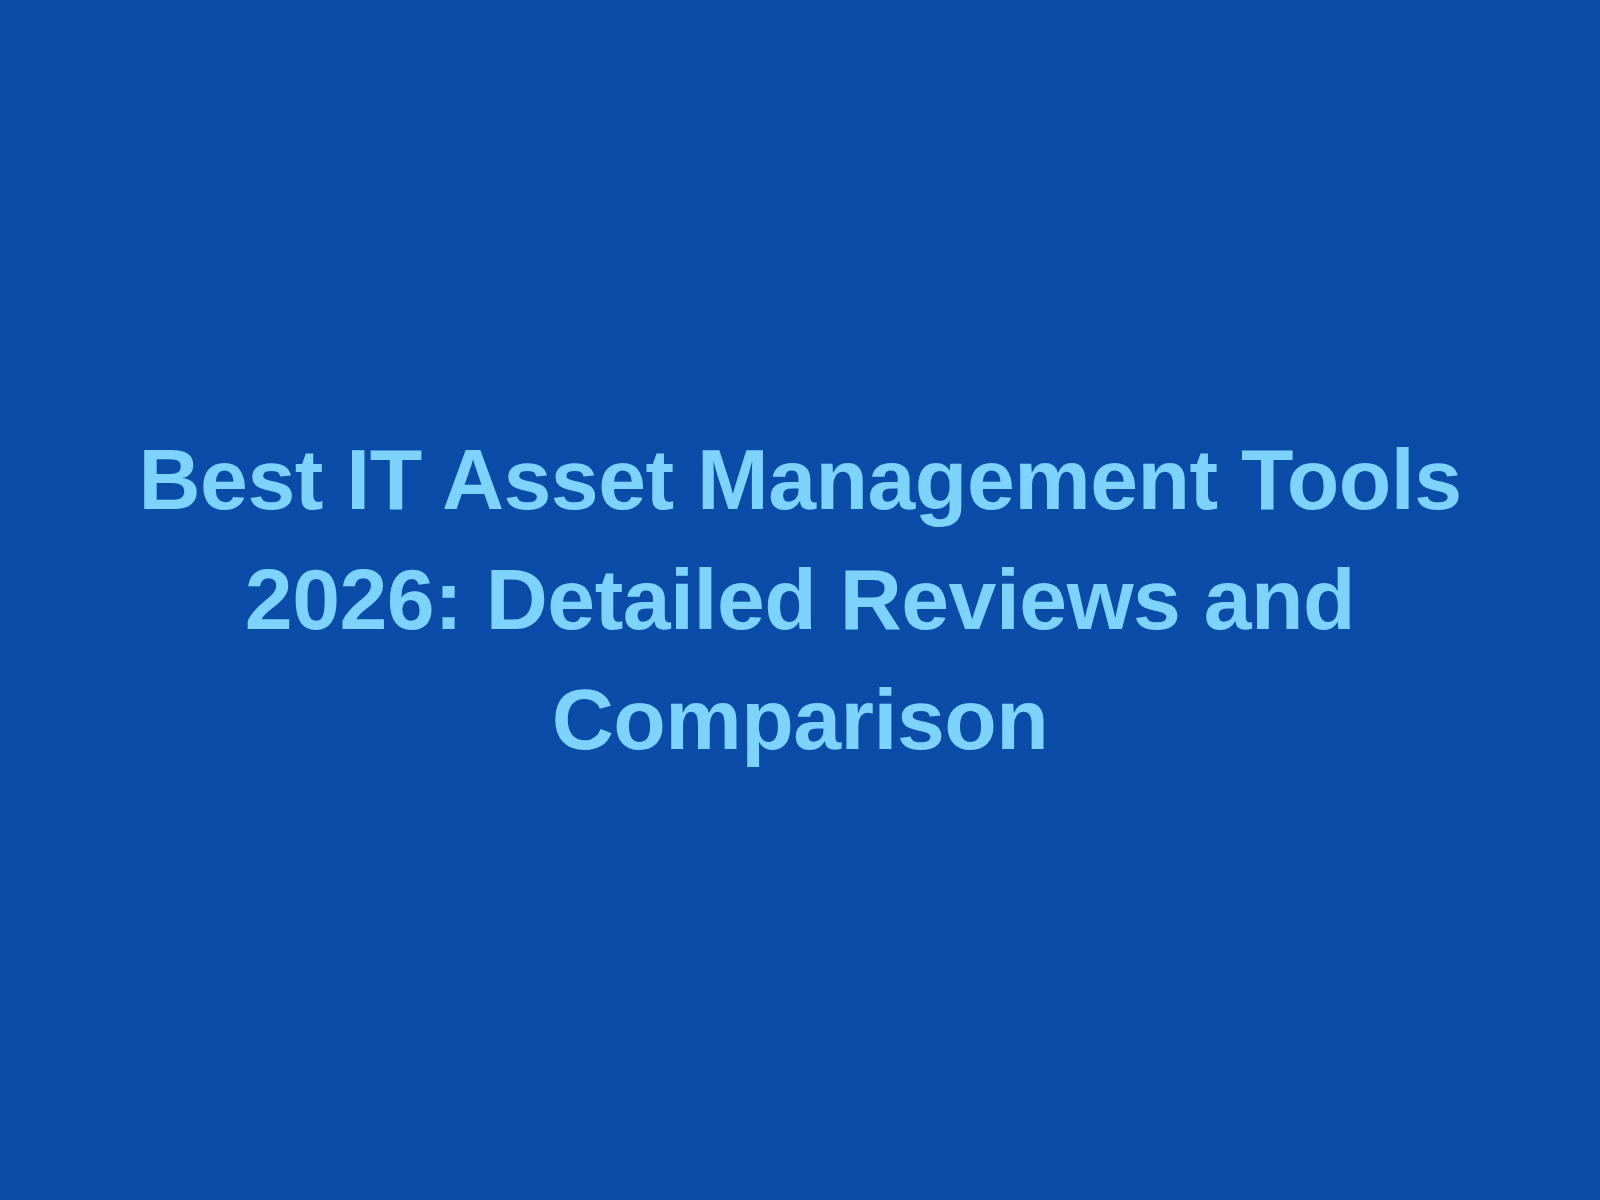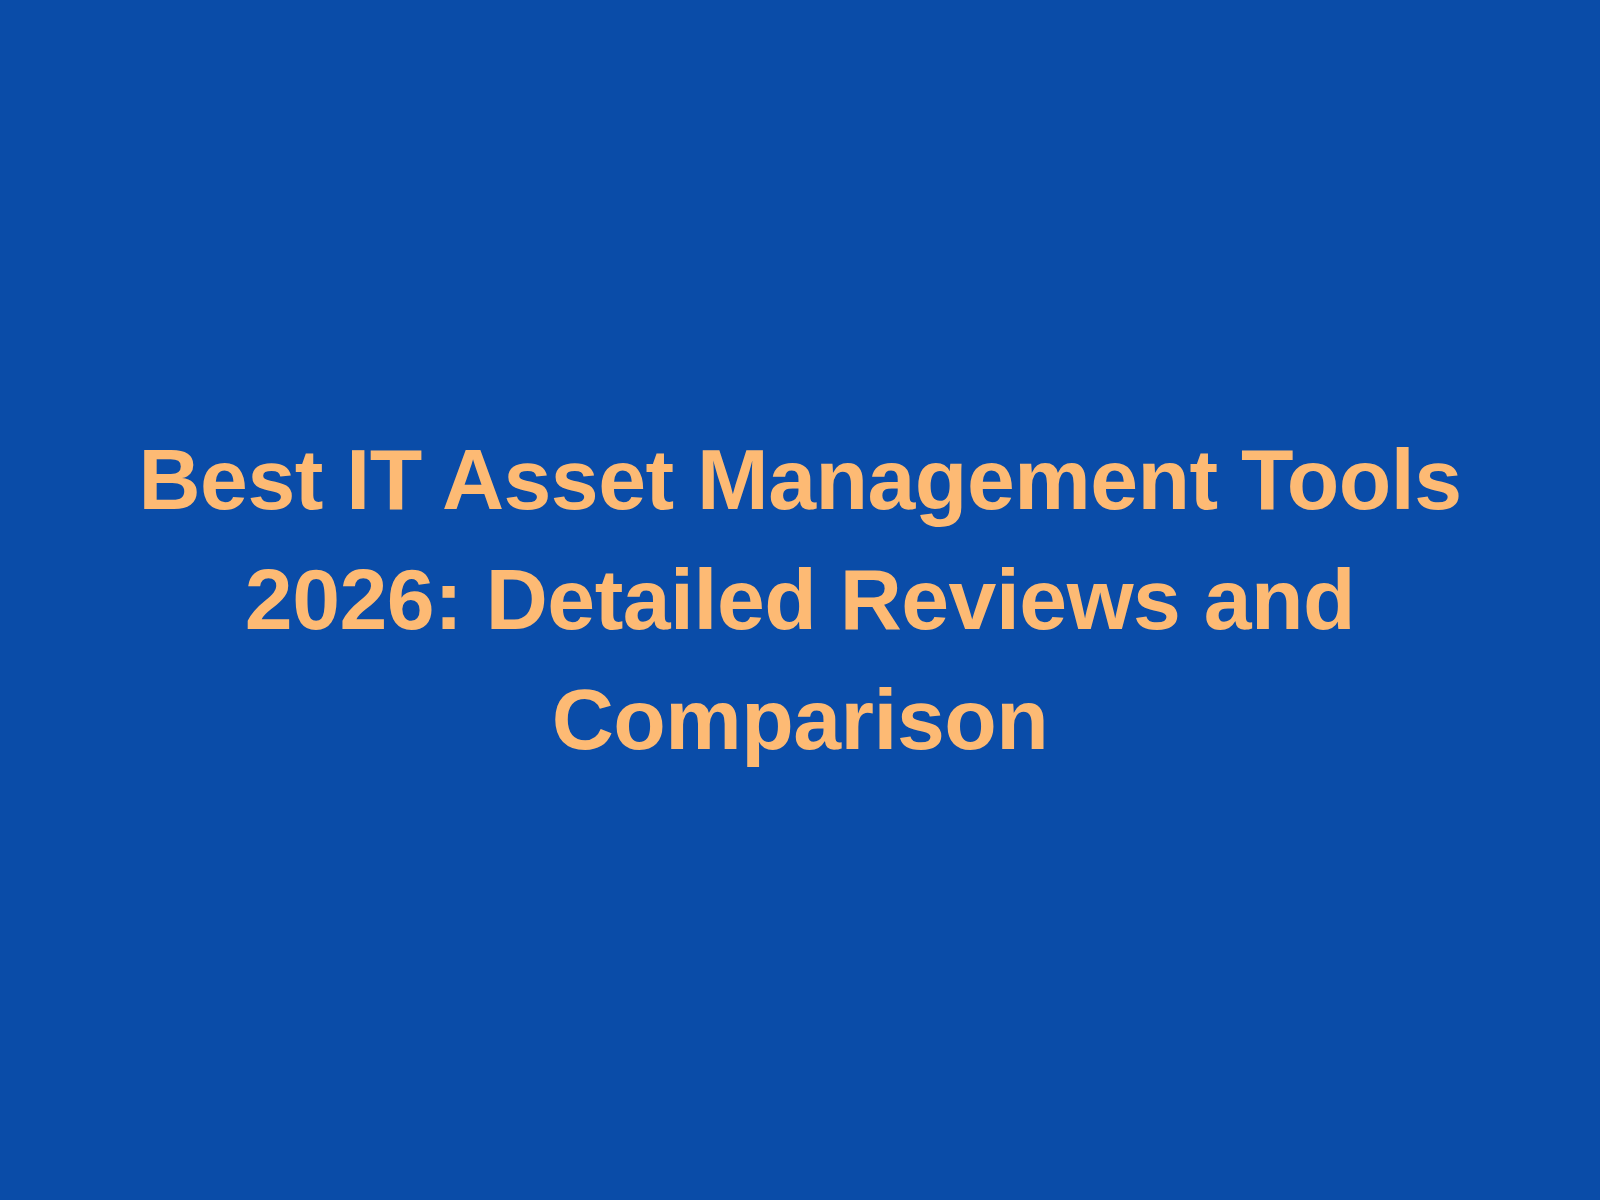--- a/index.html
+++ b/index.html
@@ -45,19 +45,19 @@
     white-space: pre-line;
   }
 </style>
 </head>
 <body>
 
 <div id="title-card" style="background-color: rgb(10, 76, 168);">
 
   <div id="headline-block">
 
-    <h1 id="headline" style="color: #fdba74;">Best IT Asset Management Tools
+    <h1 id="headline" style="color: #7dd3fc;">Best IT Asset Management Tools
 2026: Detailed Reviews and
 Comparison</h1>
 
   </div>
 
 </div>
 
 </body></html>

